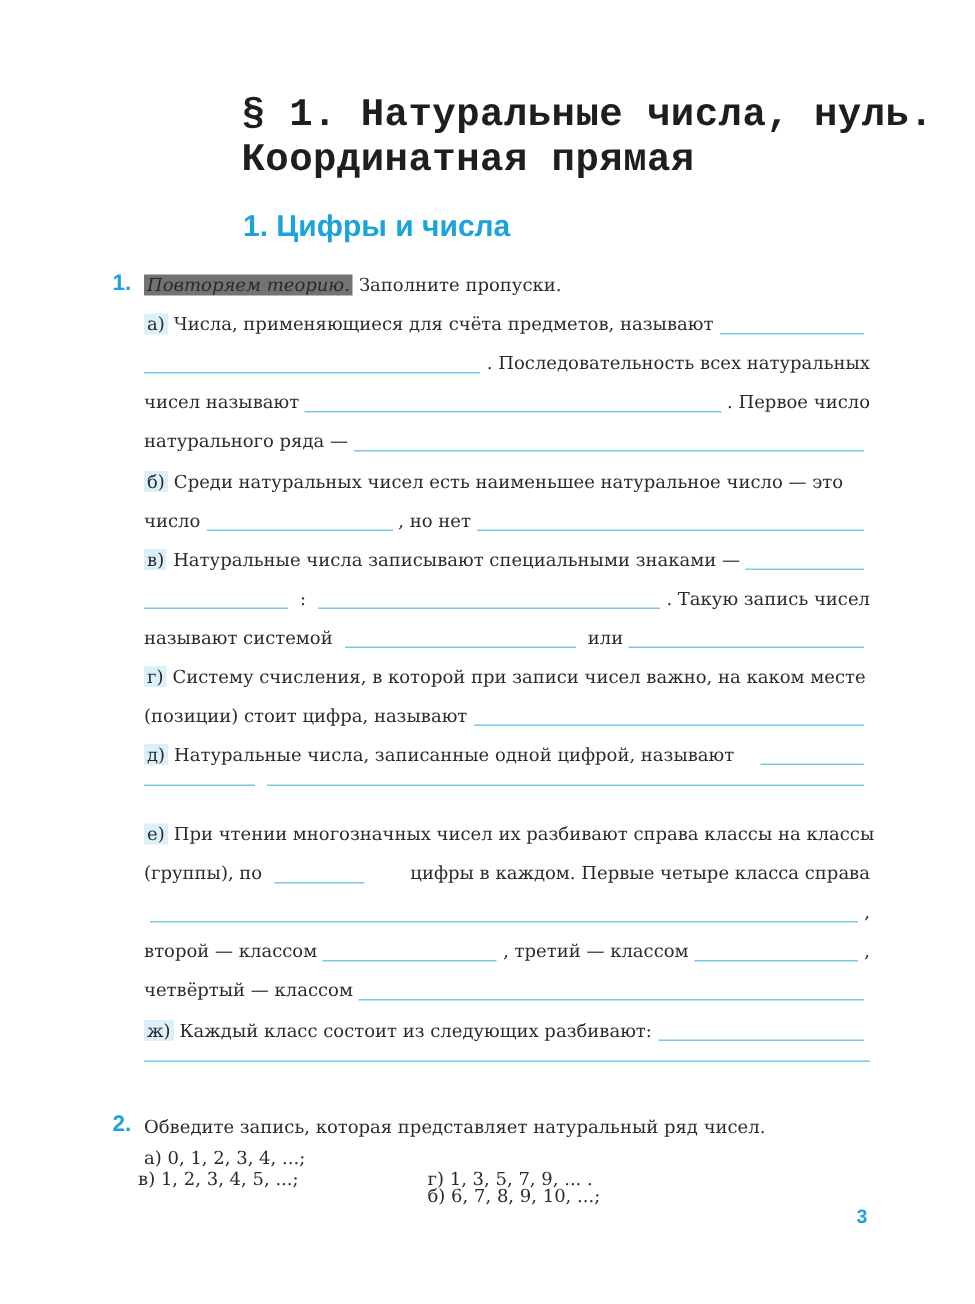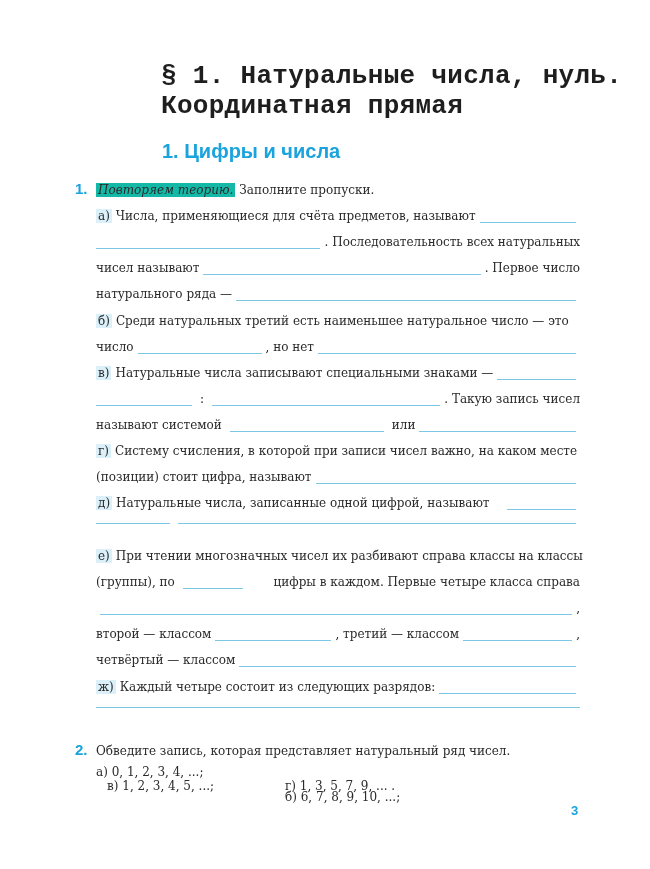--- a/index.html
+++ b/index.html
@@ -5,21 +5,21 @@
   html, body { margin:0; padding:0; background:#ffffff; }
   body { width:650px; height:869px; position:relative; overflow:hidden; font-family:"DejaVu Serif", serif; color:#2a2a2a; }
   .title { position:absolute; left:161px; top:61px; font-family:Liberation Mono, monospace; font-weight:bold; font-size:26px; line-height:30px; color:#1e1e1e; letter-spacing:0.3px; }
   .subtitle { position:absolute; left:162px; top:140px; font-family:"Liberation Sans", sans-serif; font-weight:bold; font-size:20px; color:#1aa3dc; }
   .line { position:absolute; left:96px; width:484px; font-size:12px; line-height:14px; white-space:nowrap; display:flex; align-items:flex-end; }
   .line span { display:inline-block; }
   .blank { display:inline-block; border-bottom:1px solid #7cc6e6; height:1px; margin:0 4px; flex:none; }
   .blank.grow { flex:1; }
   .tag { background:#dcf0f9; padding:0 2px; margin-right:4px; }
   .num { position:absolute; font-family:"Liberation Sans", sans-serif; font-weight:bold; font-size:15px; color:#1aa3dc; }
-  .theory { font-style:italic; background:#14b8a6; padding:0 2px; }
+  .theory { font-style:italic; background:#737373; padding:0 2px; }
   .j { justify-content:space-between; }
   .opt { position:absolute; font-size:12px; line-height:14px; white-space:nowrap; }
   .pageno { position:absolute; left:571px; top:803px; font-family:"Liberation Sans", sans-serif; font-weight:bold; font-size:13px; color:#1aa3dc; }
 </style>
 </head>
 <body>
 
 <div class="title">
   <div>§ 1. Натуральные числа, нуль.</div>
   <div>Координатная прямая</div>
@@ -45,21 +45,21 @@
   <span>чисел называют</span>
   <span class="blank grow"></span>
   <span>. Первое число</span>
 </div>
 <div class="line" style="top:287px;">
   <span>натурального ряда —</span>
   <span class="blank grow"></span>
 </div>
 
 <div class="line j" style="top:314px;">
-  <span><span class="tag">б)</span><span>Среди натуральных третий есть наименьшее натуральное число — это</span></span>
+  <span><span class="tag">б)</span><span>Среди натуральных чисел есть наименьшее натуральное число — это</span></span>
 </div>
 <div class="line" style="top:340px;">
   <span>число</span>
   <span class="blank" style="width:124px"></span>
   <span>, но нет</span>
   <span class="blank grow"></span>
 </div>
 
 <div class="line" style="top:366px;">
   <span class="tag">в)</span>
@@ -118,39 +118,39 @@
   <span class="blank grow"></span>
   <span>,</span>
 </div>
 <div class="line" style="top:653px;">
   <span>четвёртый — классом</span>
   <span class="blank grow"></span>
 </div>
 
 <div class="line" style="top:680px;">
   <span class="tag">ж)</span>
-  <span>Каждый четыре состоит из следующих разрядов:</span>
+  <span>Каждый класс состоит из следующих разбивают:</span>
   <span class="blank grow"></span>
 </div>
 <div class="line" style="top:706px;">
   <span class="blank grow" style="margin:0"></span>
 </div>
 
 <div class="num" style="left:75px;top:741px;">2.</div>
 <div class="line" style="top:744px;">Обведите запись, которая представляет натуральный ряд чисел.</div>
 
 <div class="opt" style="left:96px;top:765px;">
   <span>а)</span>
   <span>0, 1, 2, 3, 4, ...;</span>
 </div>
 <div class="opt" style="left:285px;top:765px;margin-top:25px;">
   <span>б)</span>
   <span>6, 7, 8, 9, 10, ...;</span>
 </div>
-<div class="opt" style="left:107px;top:779px;">
+<div class="opt" style="left:92px;top:779px;">
   <span>в)</span>
   <span>1, 2, 3, 4, 5, ...;</span>
 </div>
 <div class="opt" style="left:285px;top:779px;">
   <span>г)</span>
   <span>1, 3, 5, 7, 9, ... .</span>
 </div>
 
 <div class="pageno">3</div>
 

